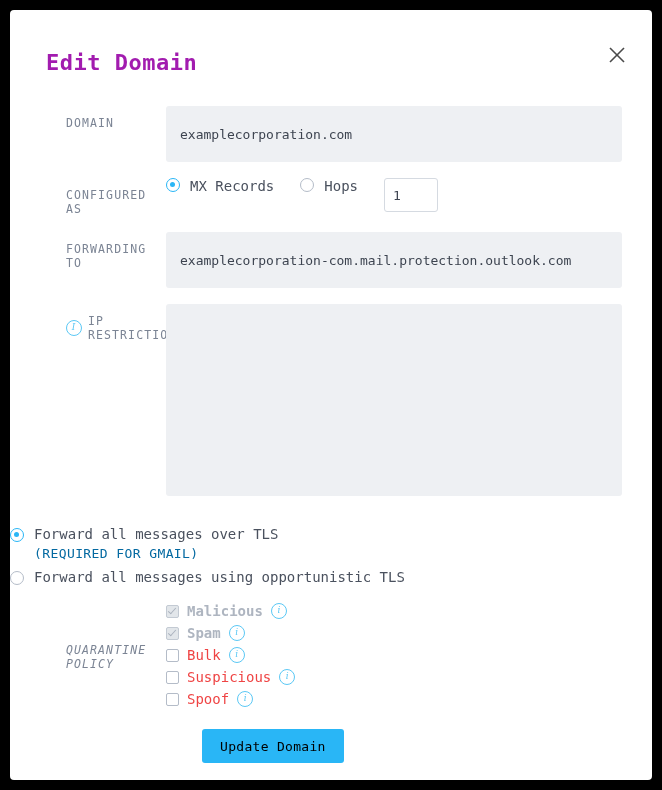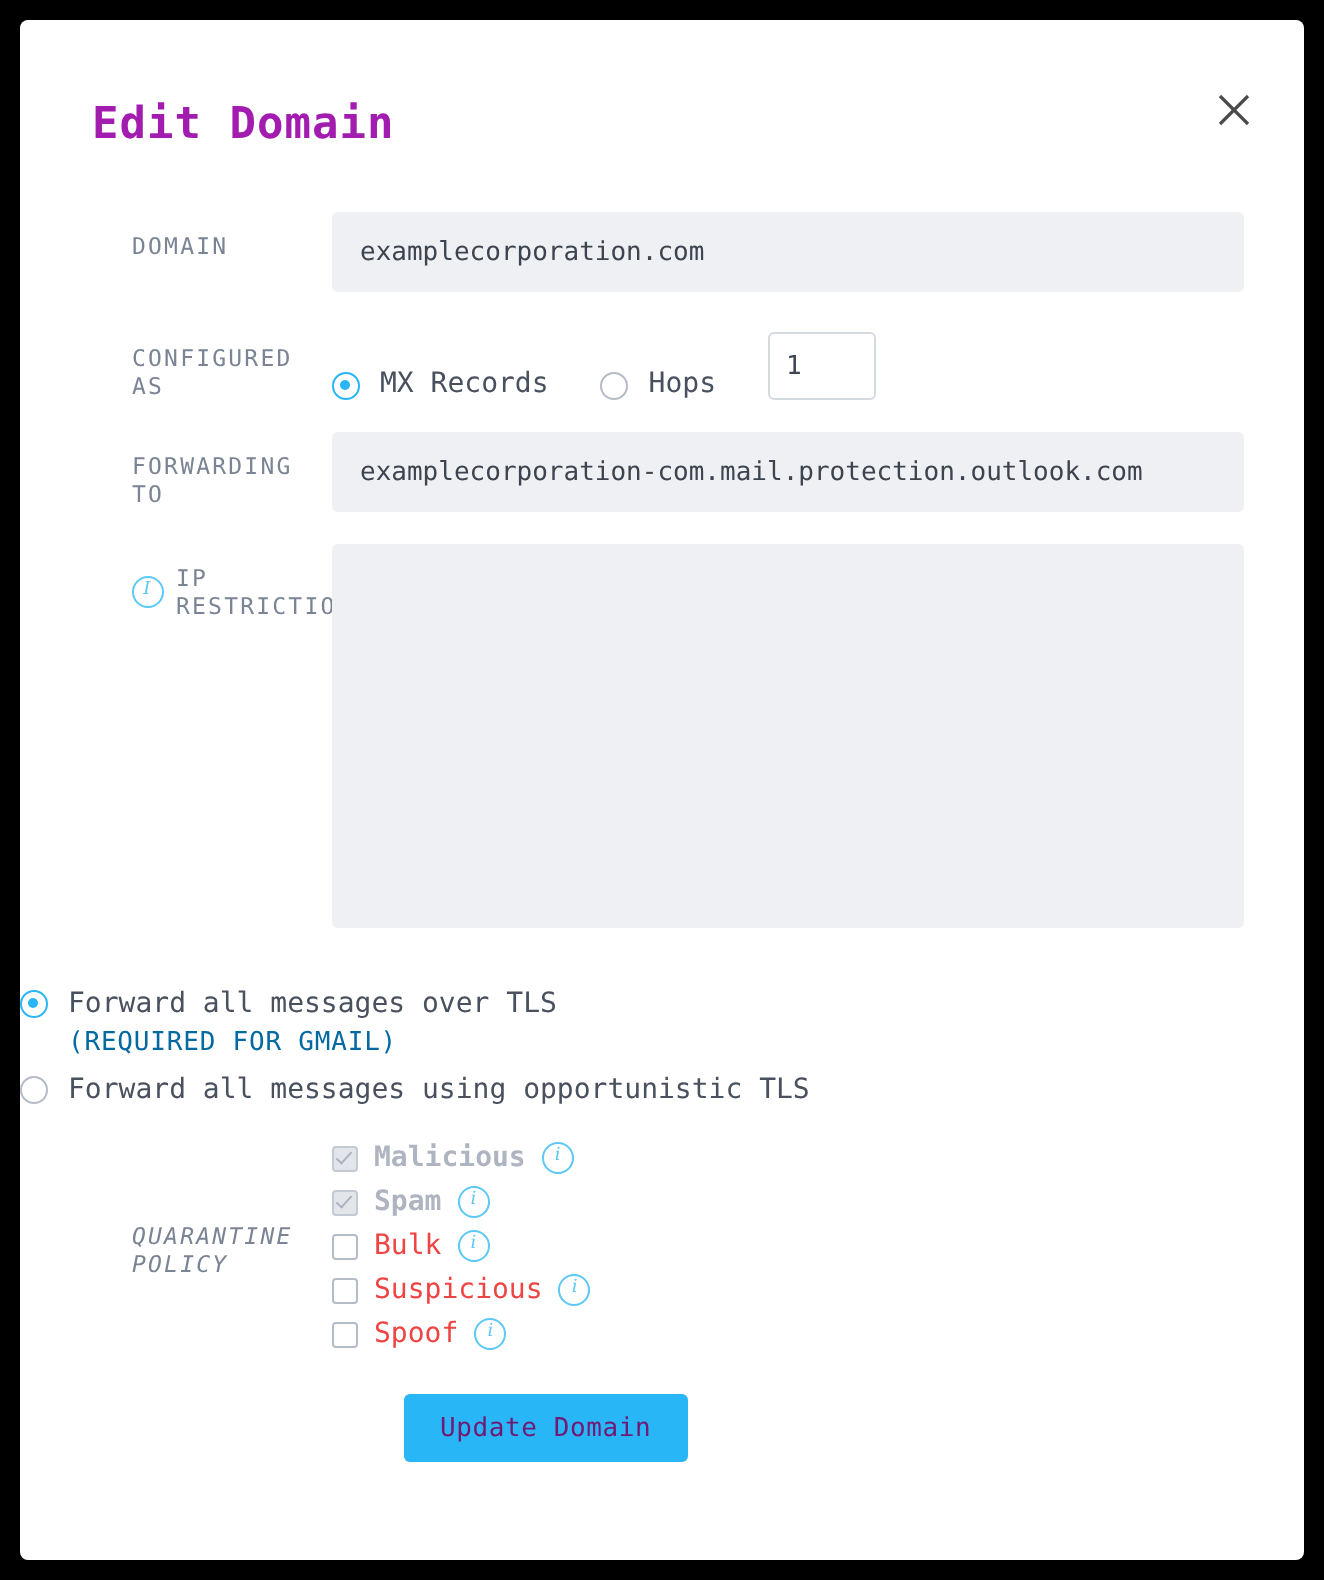--- a/index.html
+++ b/index.html
@@ -73,21 +73,21 @@
   .field {
     flex: 1;
     padding-right: 30px;
   }
   .text-input {
     width: 100%;
     box-sizing: border-box;
     background: #eef0f3;
     border: none;
     border-radius: 3px;
-    height: 40px;
+    height: 56px;
     padding: 0 14px;
     font-family: "DejaVu Sans Mono", monospace;
     font-size: 13px;
     color: #3d4450;
     outline: none;
   }
   .textarea {
     width: 100%;
     box-sizing: border-box;
     background: #eef0f3;
@@ -102,21 +102,21 @@
     outline: none;
   }
   .row-domain { margin-bottom: 16px; }
   .row-config { margin-bottom: 16px; }
   .row-forward { margin-bottom: 16px; }
   .row-ip { margin-bottom: 22px; }
   .row-tls { margin-bottom: 12px; }
 
   .inline-opts {
     display: flex;
-    align-items: flex-end;
+    align-items: flex-start;
     height: 38px;
     gap: 0;
   }
   .radio {
     width: 14px;
     height: 14px;
     border-radius: 50%;
     border: 1.5px solid #b4bcc8;
     box-sizing: border-box;
     display: inline-block;
@@ -172,21 +172,21 @@
     font-style: italic;
     vertical-align: middle;
     cursor: pointer;
     flex: none;
   }
   .tls-group {
     padding-top: 4px;
   }
   .tls-opt {
     display: flex;
-    align-items: center;
+    align-items: flex-end;
     margin-bottom: 4px;
   }
   .tls-opt .opt-label { margin-right: 0; }
   .tls-sub {
     font-size: 13px;
     color: #0369a1;
     margin-left: 24px;
     margin-bottom: 8px;
     letter-spacing: 0.4px;
   }
@@ -234,21 +234,21 @@
     display: flex;
     align-items: center;
   }
   .row-quar .label { padding-top: 0; font-style: italic; }
   .submit-row {
     margin-top: 16px;
     padding-left: 192px;
   }
   .submit-btn {
     background: #29b6f6;
-    color: #701a75;
+    color: #000000;
     border: none;
     border-radius: 3px;
     height: 34px;
     padding: 0 18px;
     font-family: "DejaVu Sans Mono", monospace;
     font-size: 13px;
     cursor: pointer;
     letter-spacing: 0.3px;
   }
 </style>

